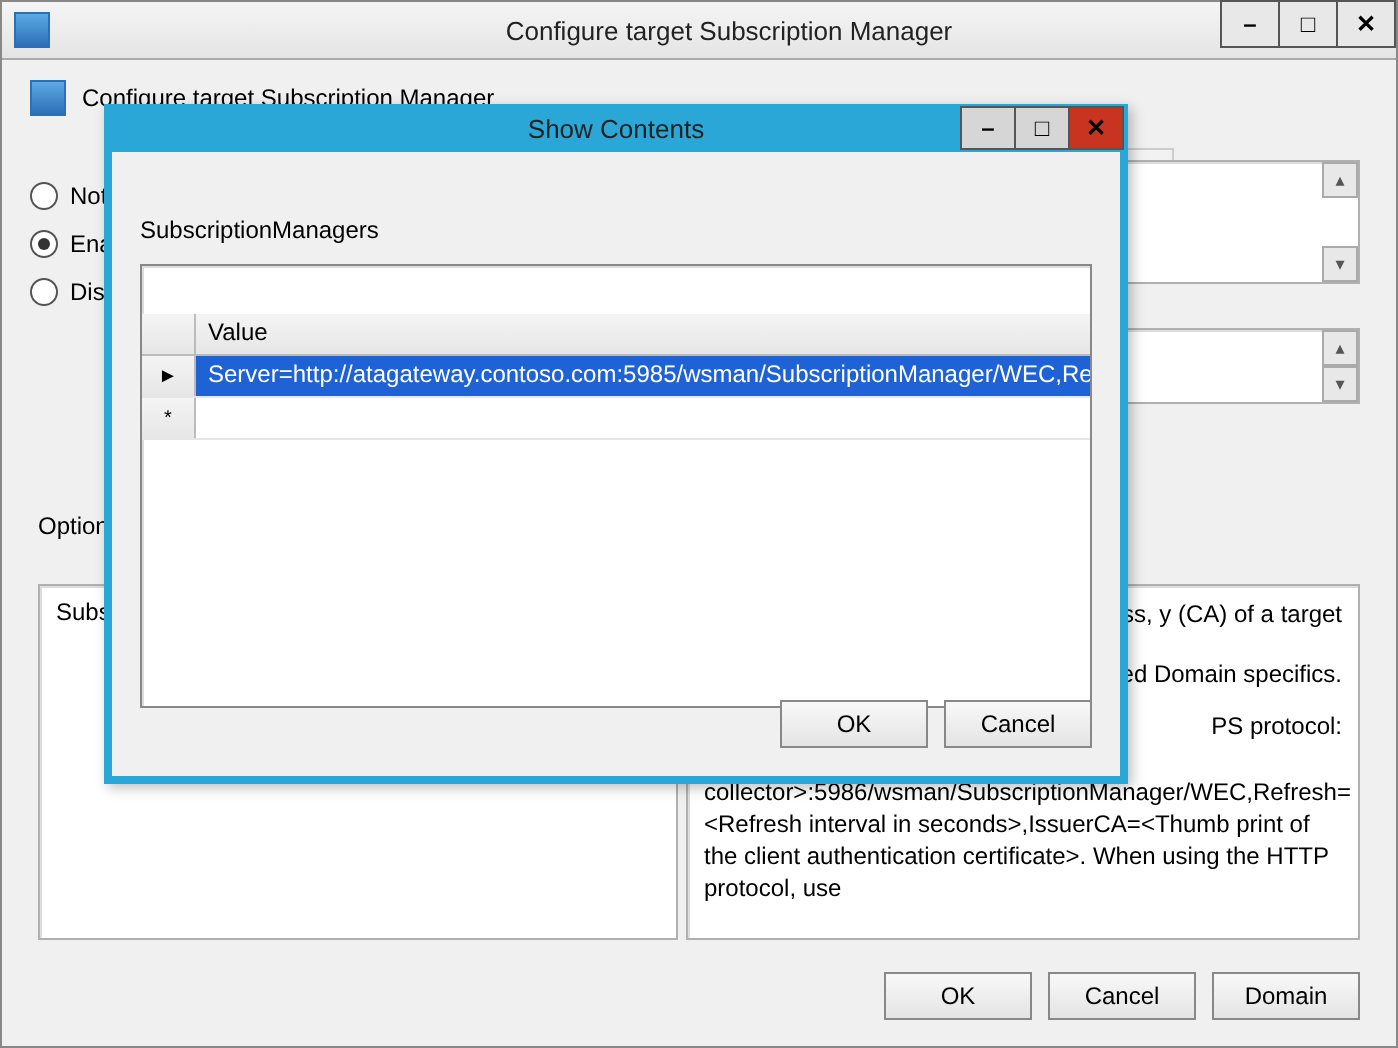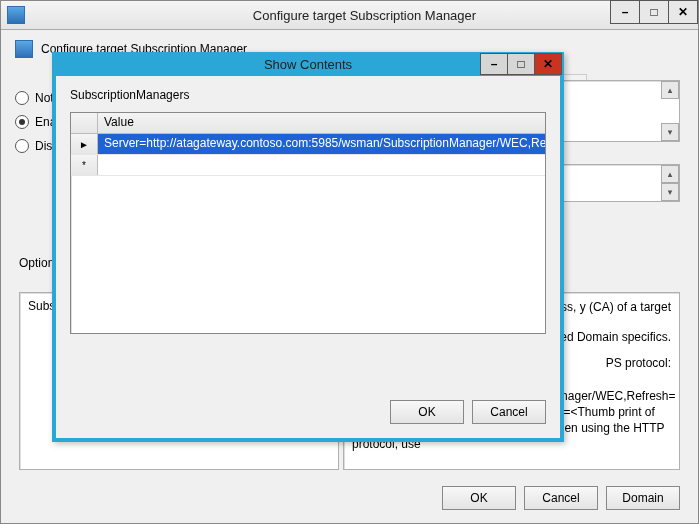--- a/index.html
+++ b/index.html
@@ -185,21 +185,21 @@
     padding: 0 10px;
     box-sizing: border-box;
   }
 
   
   .inner-window {
     position: absolute;
     left: 52px;
     top: 52px;
     width: 512px;
-    height: 390px;
+    height: 340px;
     background: #f0f0f0;
     border: 4px solid #2aa7d6;
     box-sizing: border-box;
     box-shadow: 2px 2px 6px rgba(0,0,0,.25);
   }
   .inner-title {
     height: 24px;
     background: #2aa7d6;
     display: flex;
     align-items: center;
@@ -214,32 +214,33 @@
   }
   .inner-title .win-btns { top: 1px; right: 2px; }
   .inner-title .win-btn { height: 20px; width: 26px; background:#d6d6d6; }
   .inner-title .win-btn.close { background:#c83420; color:#000; }
   .inner-body {
     padding: 12px 14px 10px 14px;
     height: calc(100% - 24px);
     box-sizing: border-box;
     position: relative;
   }
-  .grid-label { margin-bottom: 10px; }
+  .grid-label { margin-bottom: 10px; margin-top: 20px; }
   .grid {
     border: 1px solid #888;
     background: #fff;
     height: 220px;
     box-shadow: inset 1px 1px 0 #ddd;
   }
   .grid-header {
     display: flex;
     height: 20px;
     background: linear-gradient(#f4f4f4,#e6e6e6);
     border-bottom: 1px solid #bbb;
+    margin-top: 24px;
   }
   .grid-header .rowhdrcell {
     width: 26px;
     border-right: 1px solid #bbb;
   }
   .grid-header .colcell {
     flex: 1;
     padding: 2px 6px;
     font-size: 12px;
   }

